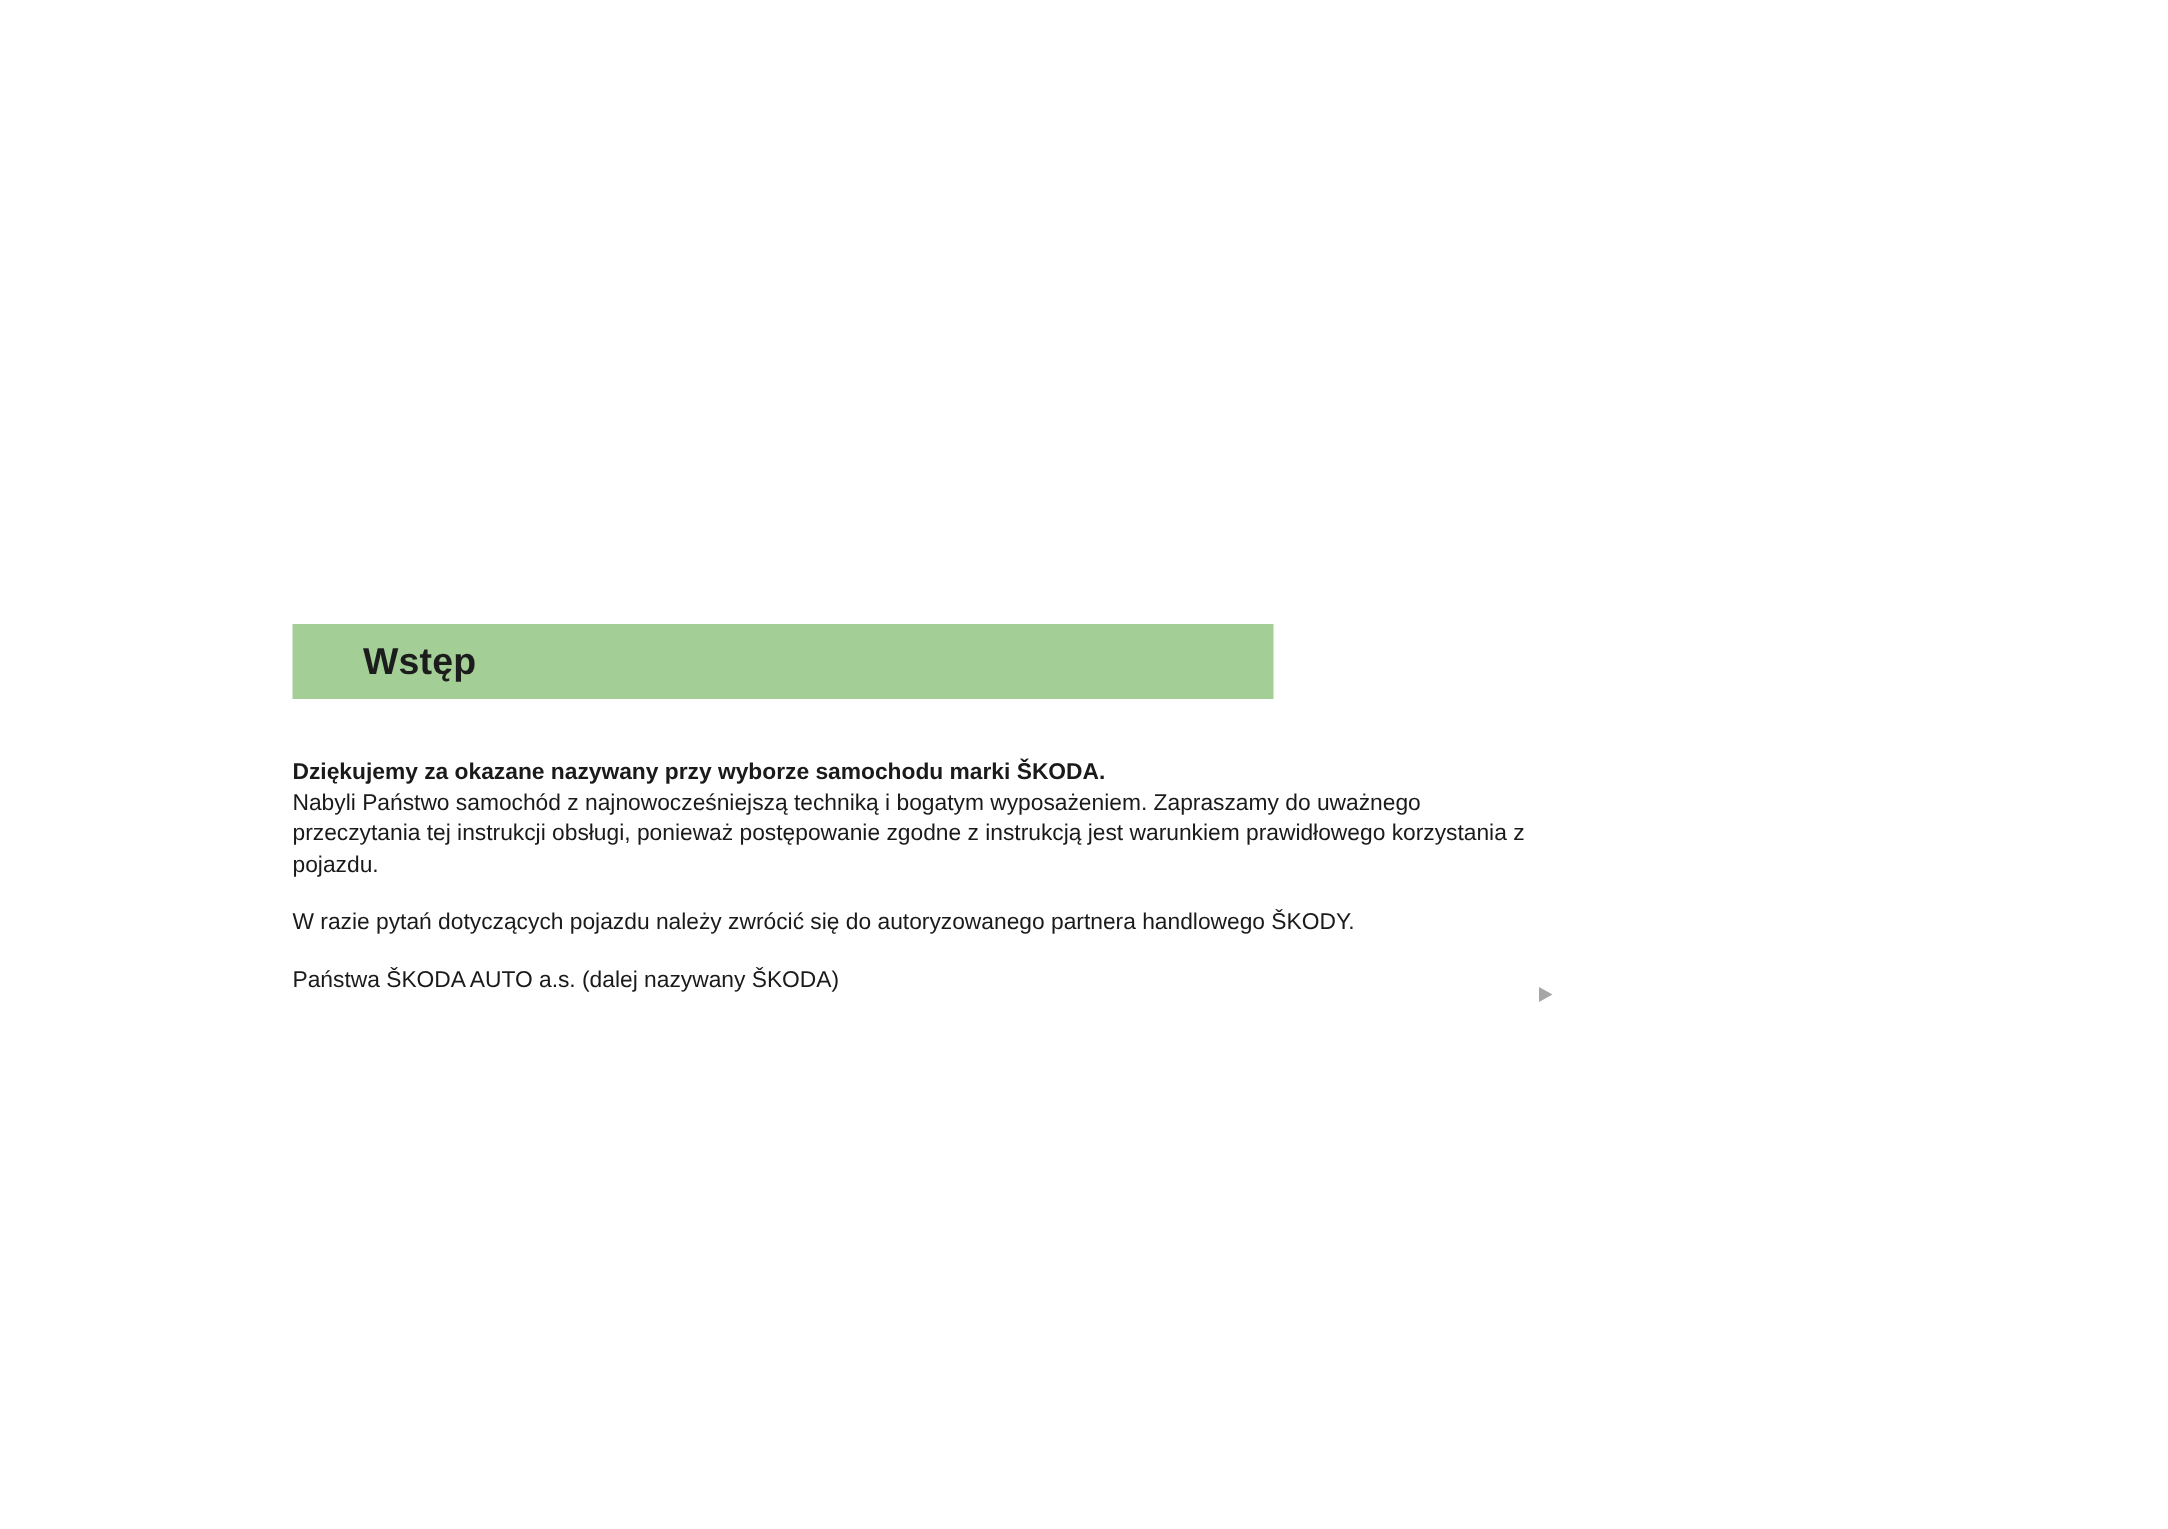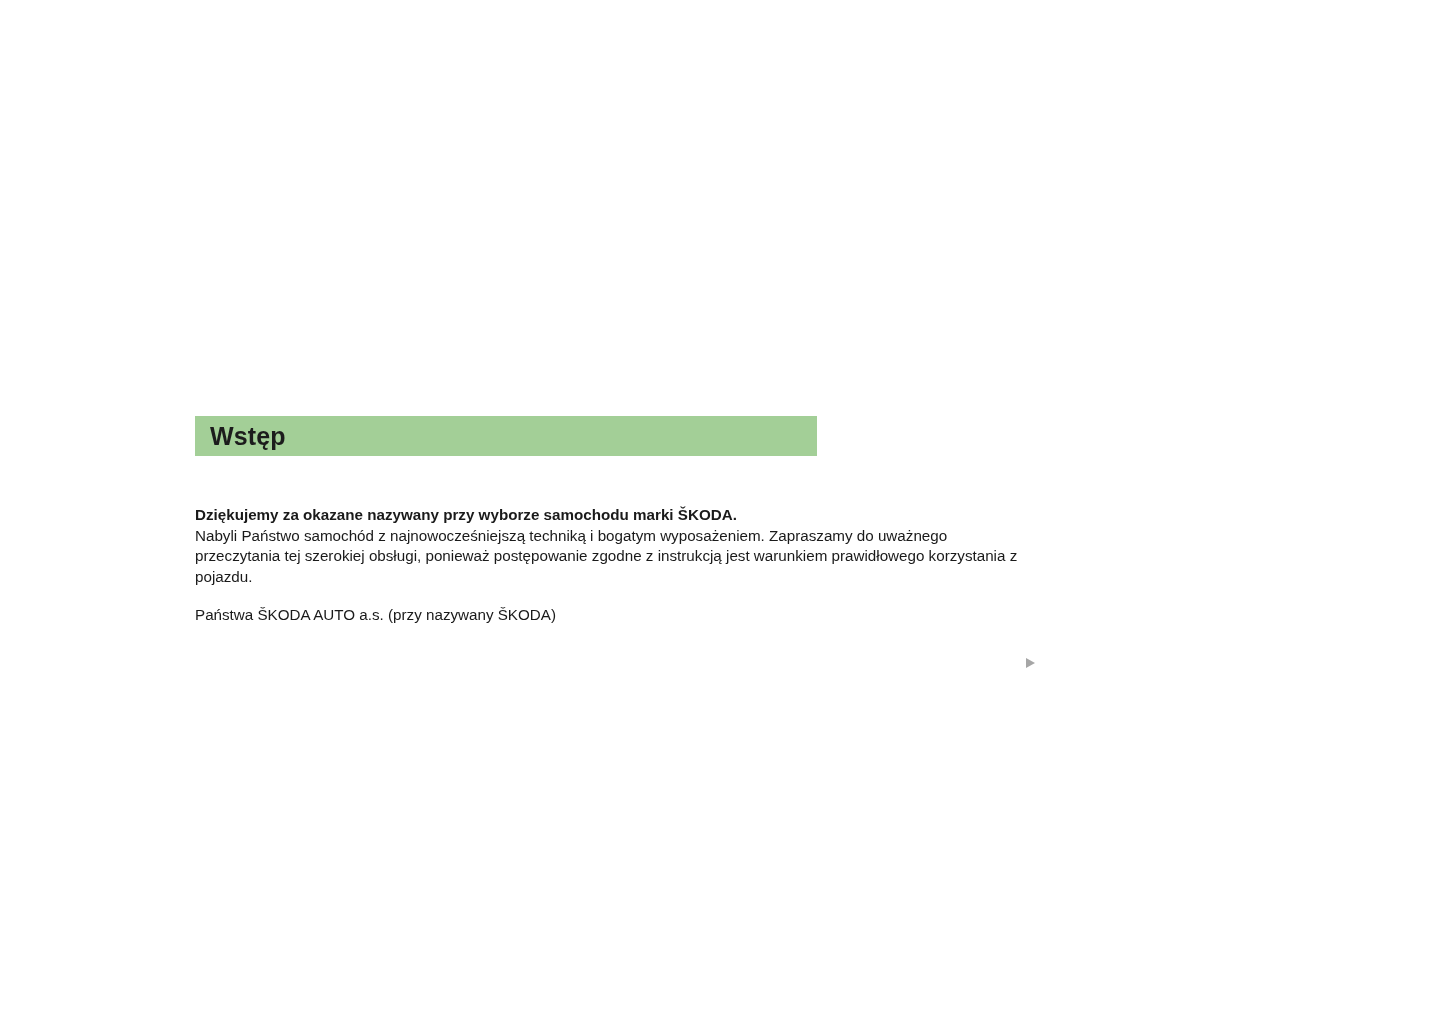--- a/index.html
+++ b/index.html
@@ -18,24 +18,25 @@
     position: relative;
     width: 1445px;
     height: 1019px;
     background: #ffffff;
   }
   .section-header {
     position: absolute;
     left: 195px;
     top: 416px;
     width: 622px;
-    height: 40px;
+    height: 50px;
     background: #a3cf97;
     display: flex;
     align-items: center;
+    padding-left: 32px;
   }
   .section-header-title {
     font-size: 25px;
     font-weight: bold;
     color: #1c1c1c;
     padding-left: 15px;
     letter-spacing: 0.1px;
   }
   .content {
     position: absolute;
@@ -75,24 +76,25 @@
 <div class="page">
 
   <div class="section-header">
     <div class="section-header-title">Wstęp</div>
   </div>
 
   <div class="content">
 
     <div class="block-intro">
       <p class="para bold">Dziękujemy za okazane nazywany przy wyborze samochodu marki ŠKODA.</p>
-      <p class="para">Nabyli Państwo samochód z najnowocześniejszą techniką i bogatym wyposażeniem. Zapraszamy do uważnego przeczytania tej szerokiej obsługi, ponieważ postępowanie zgodne z instrukcją jest warunkiem prawidłowego korzystania z pojazdu.</p>
+      <p class="para">Nabyli Państwo samochód z najnowocześniejszą techniką i bogatym wyposażeniem. Zapraszamy do uważnego przeczytania tej instrukcji obsługi, ponieważ postępowanie zgodne z instrukcją jest warunkiem prawidłowego korzystania z pojazdu.</p>
     </div>
 
+    <p class="para para-spaced">W razie pytań dotyczących pojazdu należy zwrócić się do autoryzowanego partnera handlowego ŠKODY.</p>
 
 
-    <p class="para">Państwa ŠKODA AUTO a.s. (przy nazywany ŠKODA)</p>
+    <p class="para">Państwa ŠKODA AUTO a.s. (dalej nazywany ŠKODA)</p>
 
   </div>
 
   <div class="marker-arrow"></div>
 
 </div>
 
 </body></html>

